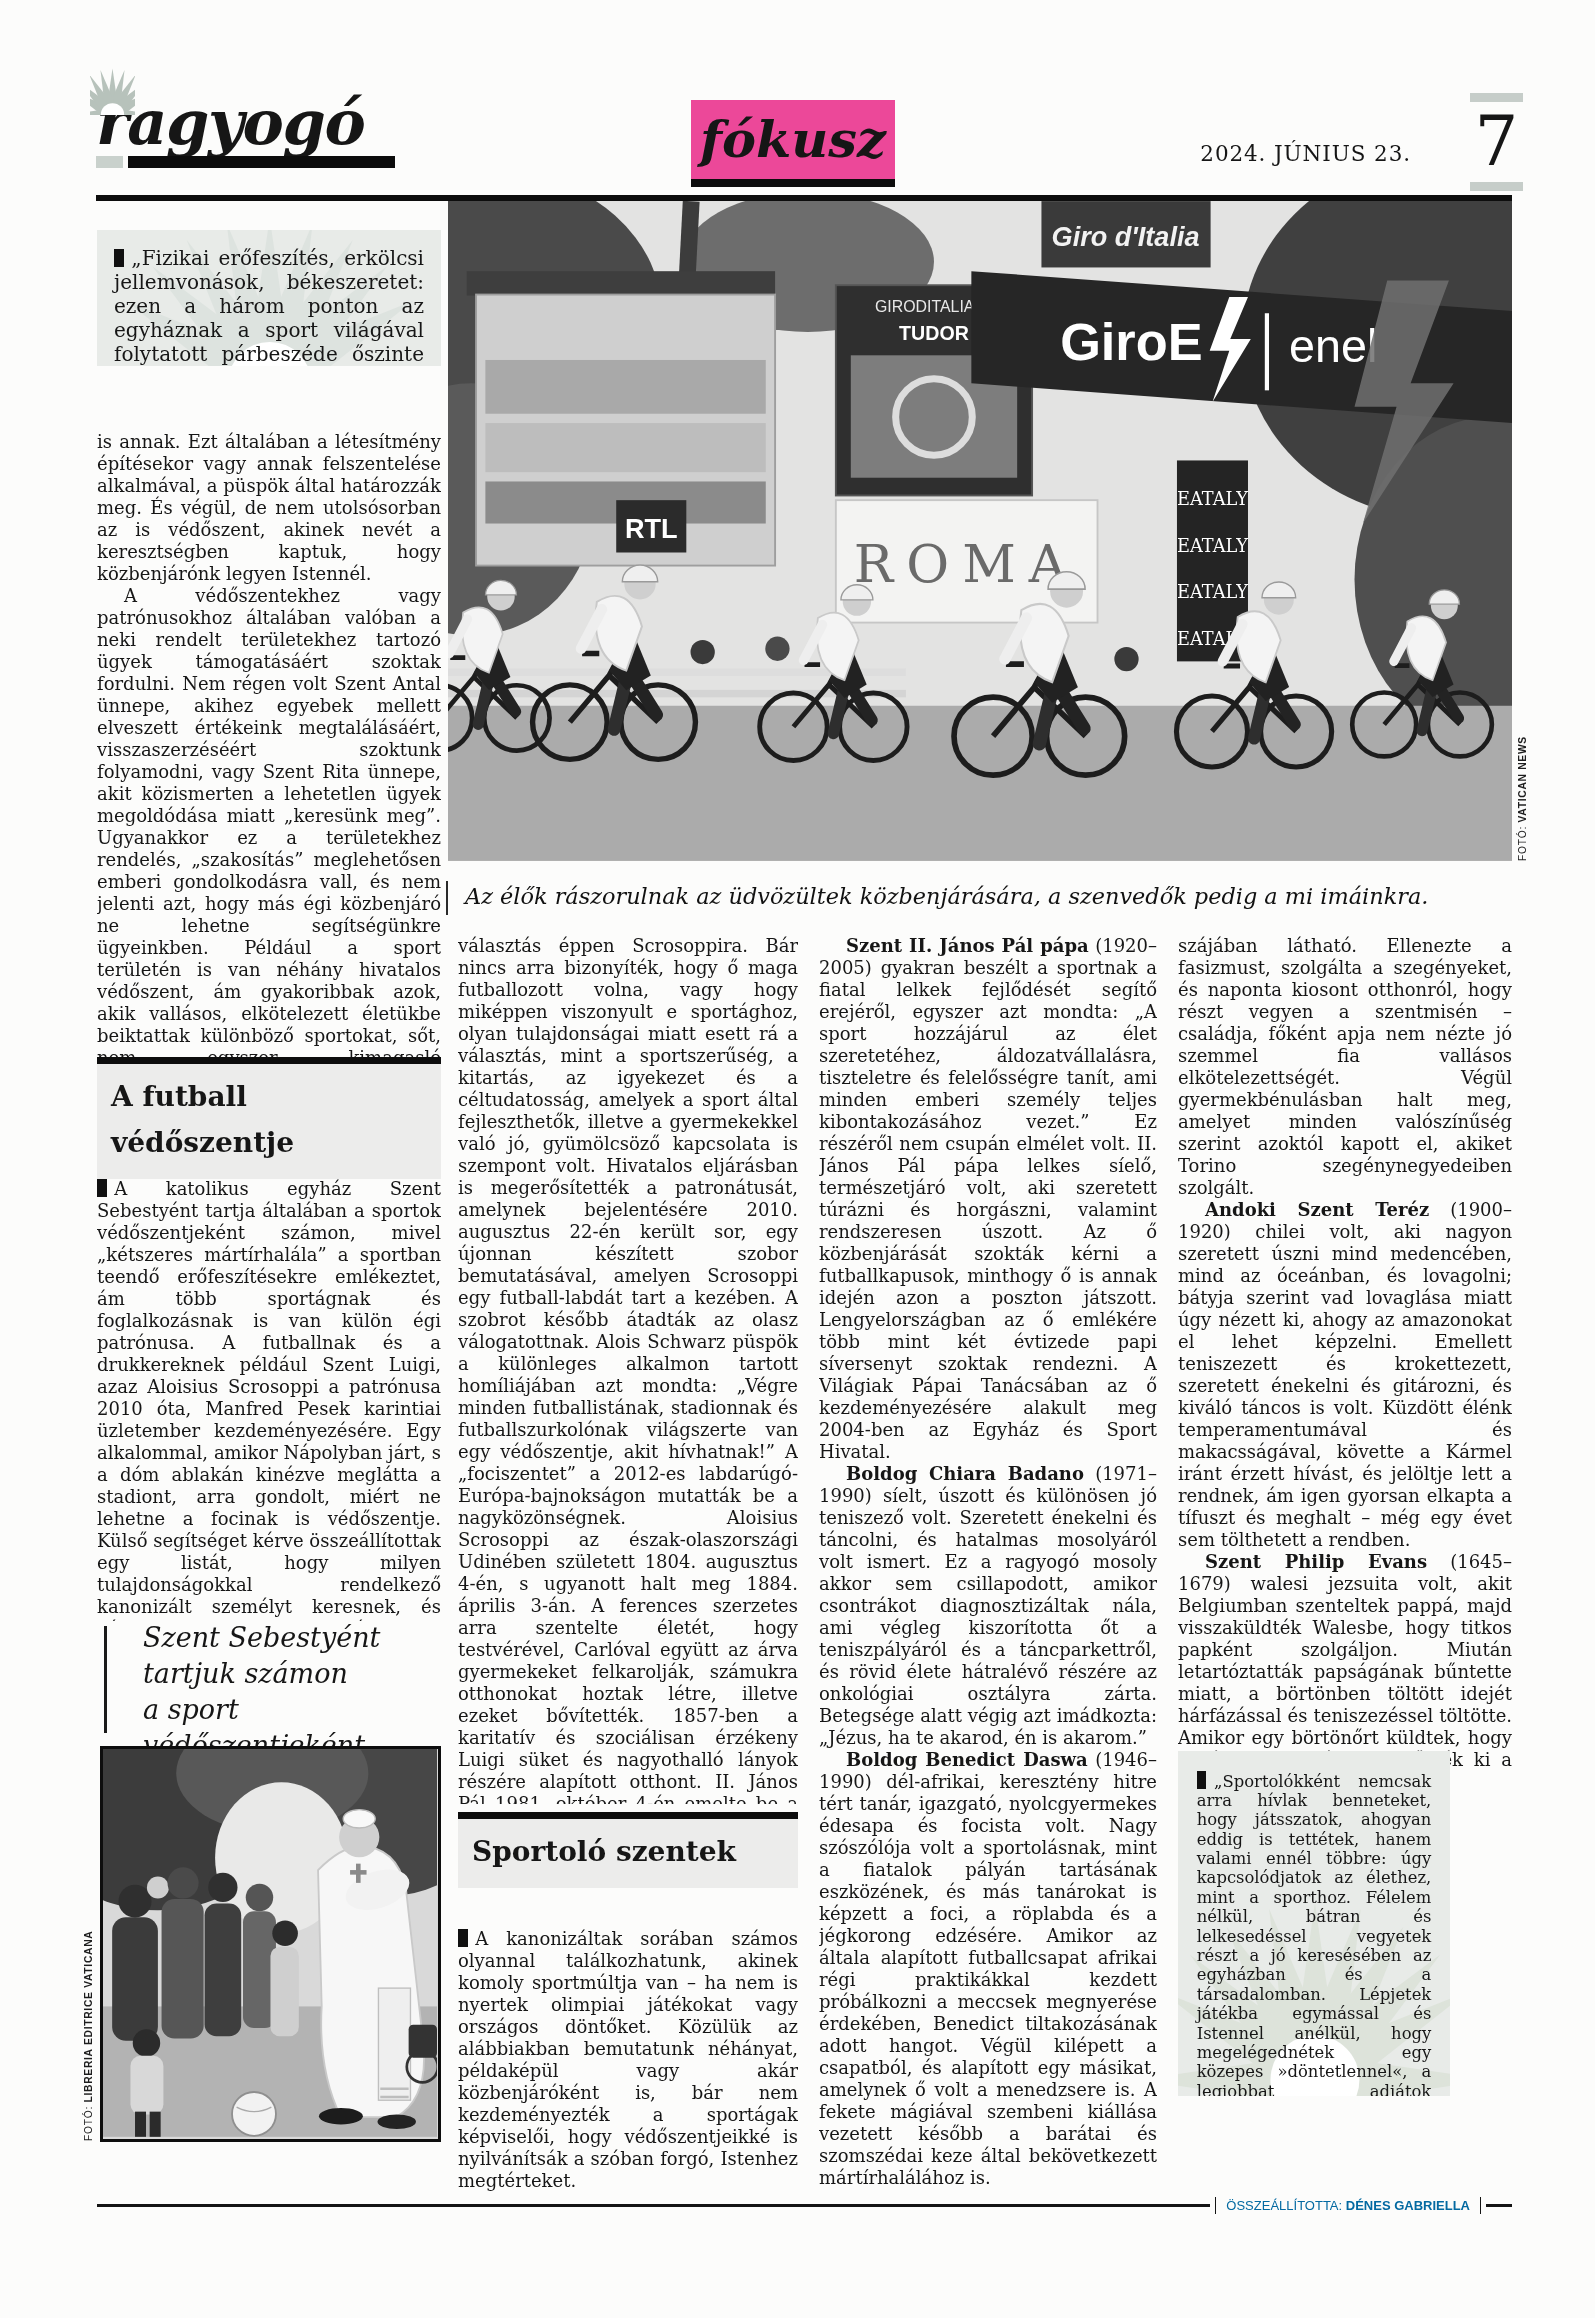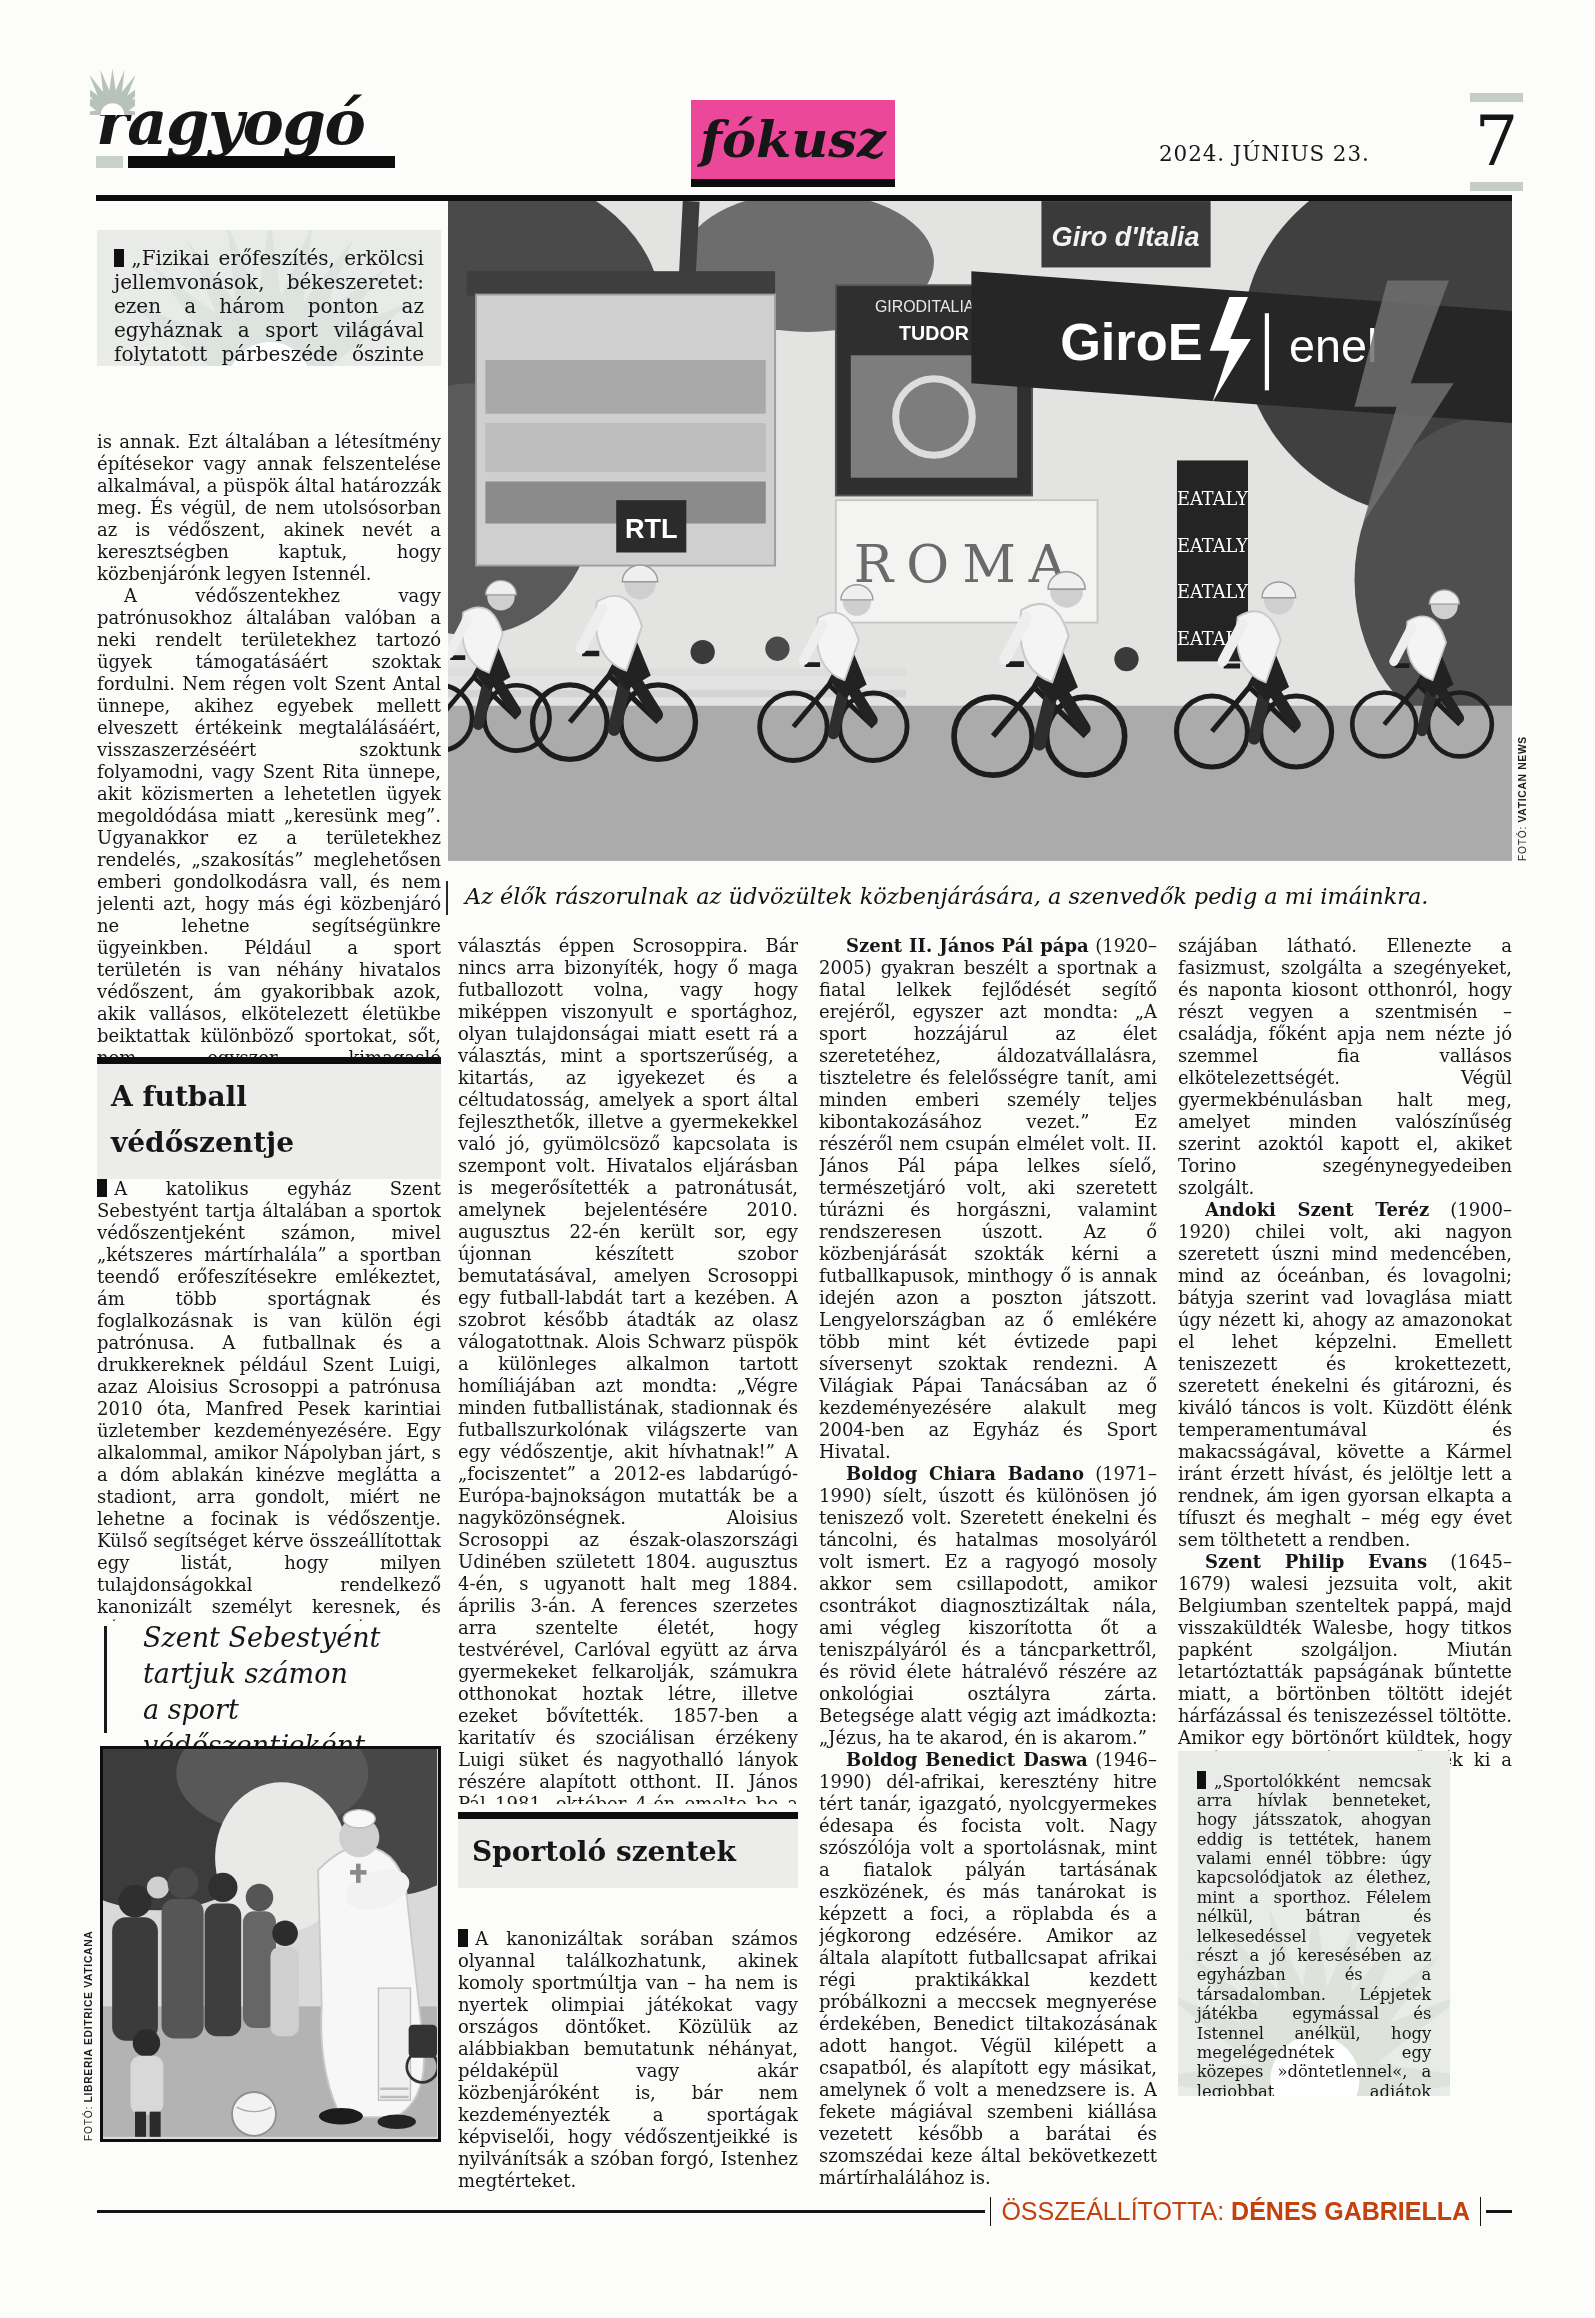--- a/index.html
+++ b/index.html
@@ -10,21 +10,21 @@
   
   .masthead{left:96px;top:90px;width:308px;}
   .logo{font:italic bold 62px/1.05 "DejaVu Serif",serif;letter-spacing:-1.4px;}
   .logo-underline{display:flex;margin-top:0.9px;height:12px;width:299px;align-items:stretch;}
   .logo-underline .g{width:27px;background:#c9d1cc;}
   .logo-underline .b{flex:1;background:#0c0c0c;margin-left:4.7px;}
   .masthead-leaf{position:absolute;left:-6.5px;top:-24px;}
   .fokusz-box{left:691px;top:100px;width:204px;height:79px;background:#ec4899;
               border-bottom:8.4px solid #0c0c0c;display:flex;align-items:center;justify-content:center;}
   .fokusz{font:italic bold 51px/1 "DejaVu Serif",serif;}
-  .date{left:1159px;top:141px;width:252px;text-align:left;font-size:21.5px;letter-spacing:0.9px;}
+  .date{left:1159px;top:141px;width:252px;text-align:right;font-size:21.5px;letter-spacing:0.9px;}
   .pagenum-block{left:1470px;top:93px;width:53px;text-align:center;}
   .pagenum-bar{height:9.3px;background:#c6cdc9;}
   .pagenum{font:400 69px/1.15 "DejaVu Serif",serif;}
   .top-rule{left:96px;top:195px;width:1416px;height:6px;background:#0d0d0d;}
 
   
   .main-photo{left:448px;top:201px;width:1064px;height:660px;background:#dcdcdc;overflow:hidden;}
   .pope-photo{left:100px;top:1746px;width:341px;height:396px;border:3.7px solid #0e0e0e;
               box-sizing:border-box;background:#d9d9d9;overflow:hidden;}
   .photo-credit{font-family:"Liberation Sans",sans-serif;font-size:10.3px;letter-spacing:0.7px;
@@ -68,21 +68,21 @@
 
   
   .pullquote-bar{left:104px;top:1626px;width:3.3px;height:107px;background:#1a1a1a;}
   .pullquote{left:143px;top:1620px;width:294px;font:italic 27px/36px "DejaVu Serif",serif;}
   .pullquote p{margin:0;}
 
   
   .footer{left:97px;top:2197px;width:1415px;display:flex;align-items:center;}
   .footer .rule{flex:1;height:2.3px;background:#141414;}
   .footer .rule.short{flex:0 0 26px;}
-  .footer-text{font-family:"Liberation Sans",sans-serif;font-size:25px;line-height:1;color:#c2410c;
+  .footer-text{font-family:"Liberation Sans",sans-serif;font-size:13px;line-height:1;color:#0369a1;
                padding:1.9px 10.3px;margin:0 4.7px;border-left:1.9px solid #141414;border-right:1.9px solid #141414;
                white-space:nowrap;}
   .footer-text b{font-weight:bold;}
 
   svg text{font-family:"Liberation Sans",sans-serif;}
   svg .serif{font-family:"DejaVu Serif",serif;}
 </style>
 </head>
 <body>
 

